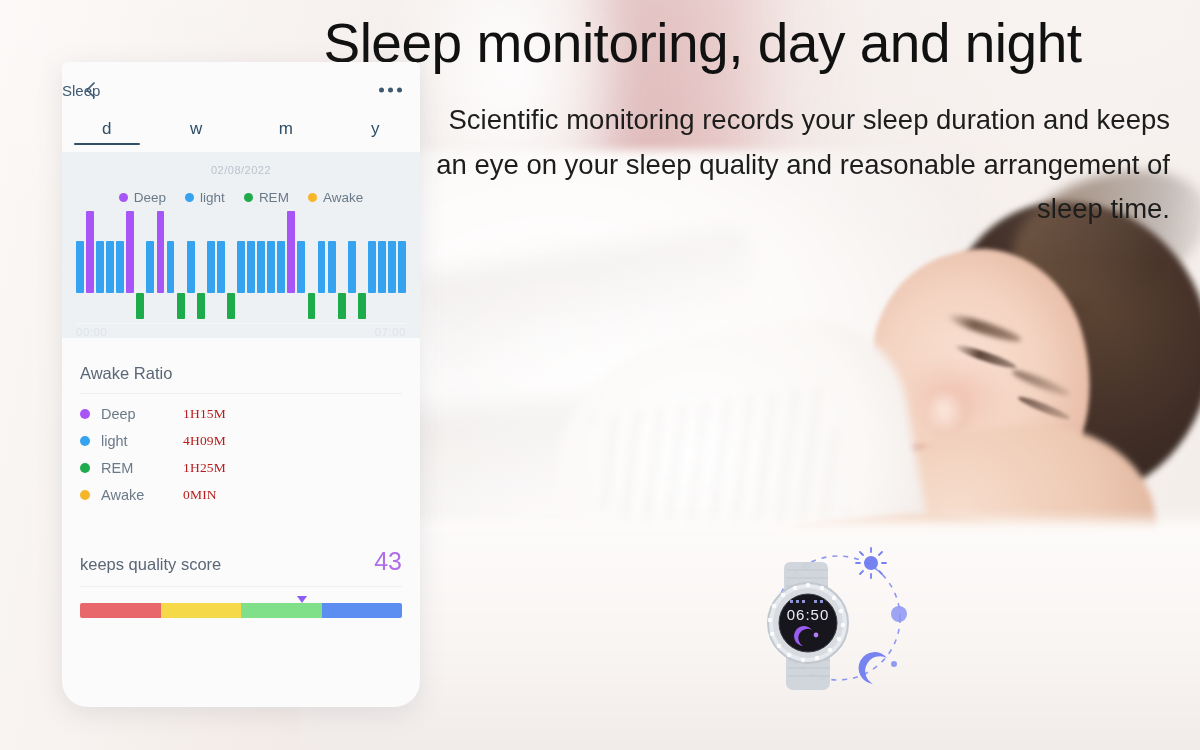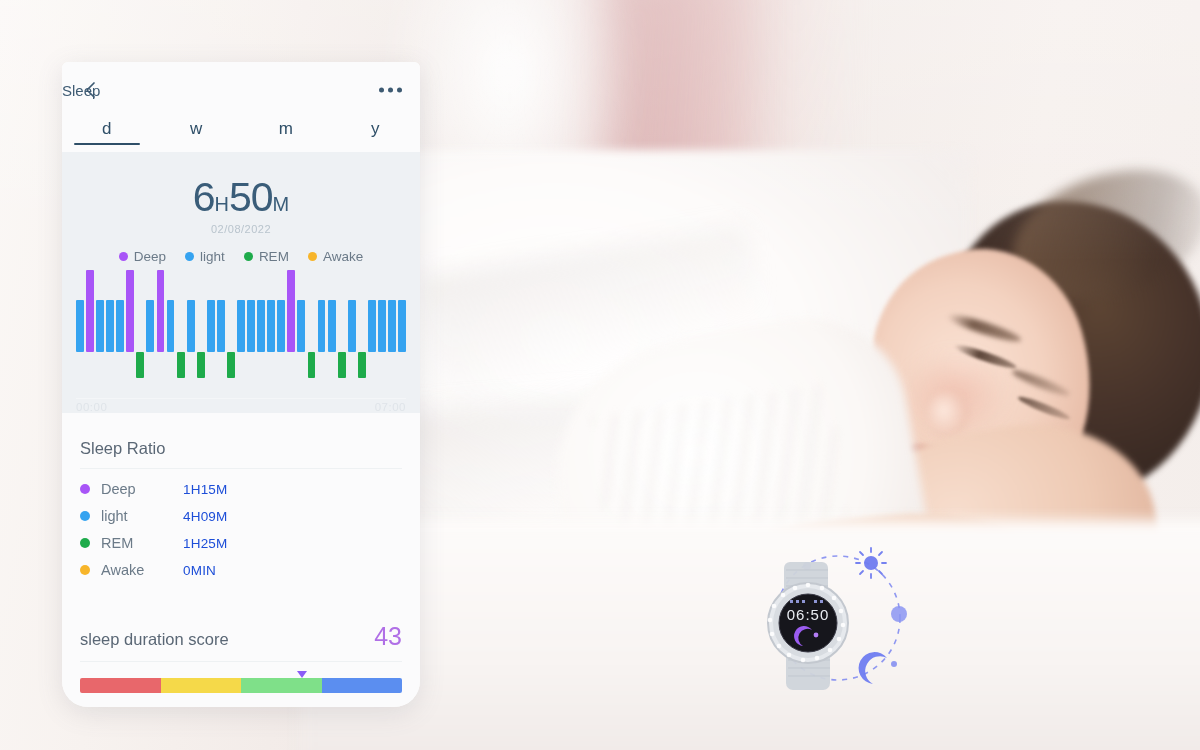--- a/index.html
+++ b/index.html
@@ -274,21 +274,21 @@
   .lg .lb { font-size: 13.5px; color: #6b7a88; }
 
   .hypno {
     position: relative; height: 100px;
     margin: 14px 14px 0 14px;
   }
   .hbar { position: absolute; bottom: 0; border-radius: 1px; }
 
   .axis {
     display: flex; justify-content: space-between;
-    margin: 20px 14px 0 14px;
+    margin: 4px 14px 0 14px;
     border-top: 1.5px solid #f4f6f8;
     padding-top: 2px;
   }
   .axis span { font-size: 11.5px; color: #dfe4e9; letter-spacing: .5px; }
 
   .card {
     background: #fbfbfc;
     margin-top: 12px;
     padding: 14px 18px 10px 18px;
   }
@@ -309,21 +309,21 @@
     display: flex; flex-direction: column; align-items: center; justify-content: center;
     color: #6b7a88; line-height: 1.25;
   }
   .donut-label .l1 { font-size: 12.5px; }
   .donut-label .l2 { font-size: 13px; }
 
   .ratio-list { flex: 1; display: flex; flex-direction: column; gap: 11px; }
   .rrow { display: flex; align-items: center; }
   .rrow .dot { width: 10px; height: 10px; border-radius: 50%; margin-right: 11px; flex: 0 0 10px; }
   .rrow .nm { font-size: 14.5px; color: #6b7a88; width: 82px; }
-  .rrow .vl { font-size: 13.5px; color: #1d4ed8; letter-spacing: .2px; }
+  .rrow .vl { font-size: 13.5px; color: #b91c1c; letter-spacing: .2px; font-family: Liberation Serif, serif; }
 
   .scorebar-wrap { position: relative; margin: 16px 0 6px 0; }
   .scorebar { display: flex; height: 15px; border-radius: 2px; overflow: hidden; }
   .scorebar i { flex: 1; display: block; }
   .marker {
     position: absolute; top: -7px;
     width: 0; height: 0;
     border-left: 5px solid transparent;
     border-right: 5px solid transparent;
     border-top: 7px solid #8b5cf6;
@@ -360,20 +360,22 @@
     <div class="shoulder"></div>
     <div class="tee"></div>
     <div class="tee-fold"></div>
     <div class="arm"></div>
     <div class="arm-hi"></div>
     <div class="hand"></div>
     <div class="sheet"></div>
     <div class="haze"></div>
   </div>
 
+  <div class="headline">Sleep monitoring, day and night</div>
+  <div class="subcopy">Scientific monitoring records your sleep duration and keeps an eye on your sleep quality and reasonable arrangement of sleep time.</div>
 
   <div class="phone">
     <div class="phone-inner">
 
       <div class="nav">
         <div class="nav-back">
           <svg width="22" height="22" viewBox="0 0 22 22">
             <polyline points="14,4 7,11 14,18" fill="none" stroke="#3d5a72" stroke-width="1.7" stroke-linecap="round" stroke-linejoin="round"></polyline>
           </svg>
         </div>
@@ -387,23 +389,20 @@
 
       <div class="tabs">
         <div class="tab active">d</div>
         <div class="tab">w</div>
         <div class="tab">m</div>
         <div class="tab">y</div>
       </div>
 
       <div class="panel">
 
-        <div class="dur">
-          <span class="big">6</span><span class="sm">H</span><span class="big">50</span><span class="sm">M</span>
-        </div>
         <div class="dur-date">02/08/2022</div>
 
         <div class="legend">
           <div class="lg">
             <span class="dot" style="background: rgb(168, 85, 247);"></span>
             <span class="lb">Deep</span>
           </div>
           <div class="lg">
             <span class="dot" style="background: rgb(53, 163, 240);"></span>
             <span class="lb">light</span>
@@ -455,21 +454,21 @@
           </div>
 
         <div class="axis">
           <span>00:00</span>
           <span>07:00</span>
         </div>
       </div>
 
       <div class="card">
         <div class="card-head">
-          <div class="card-title">Sleep Ratio</div>
+          <div class="card-title">Awake Ratio</div>
         </div>
         <div class="hr"></div>
 
         <div class="ratio-body">
 
           <div class="ratio-list">
             <div class="rrow">
               <span class="dot" style="background: rgb(168, 85, 247);"></span>
               <span class="nm">Deep</span>
               <span class="vl">1H15M</span>
@@ -488,21 +487,21 @@
               <span class="dot" style="background: rgb(247, 181, 42);"></span>
               <span class="nm">Awake</span>
               <span class="vl">0MIN</span>
             </div>
           </div>
         </div>
       </div>
 
       <div class="card">
         <div class="card-head">
-          <div class="card-title">sleep duration score</div>
+          <div class="card-title">keeps quality score</div>
           <div class="score-val">43</div>
         </div>
         <div class="hr"></div>
         <div class="scorebar-wrap">
           <div class="scorebar" id="scorebar">
               <i style="background: rgb(232, 103, 107);"></i>
               <i style="background: rgb(245, 217, 73);"></i>
               <i style="background: rgb(127, 224, 137);"></i>
               <i style="background: rgb(91, 142, 240);"></i>
             </div>

